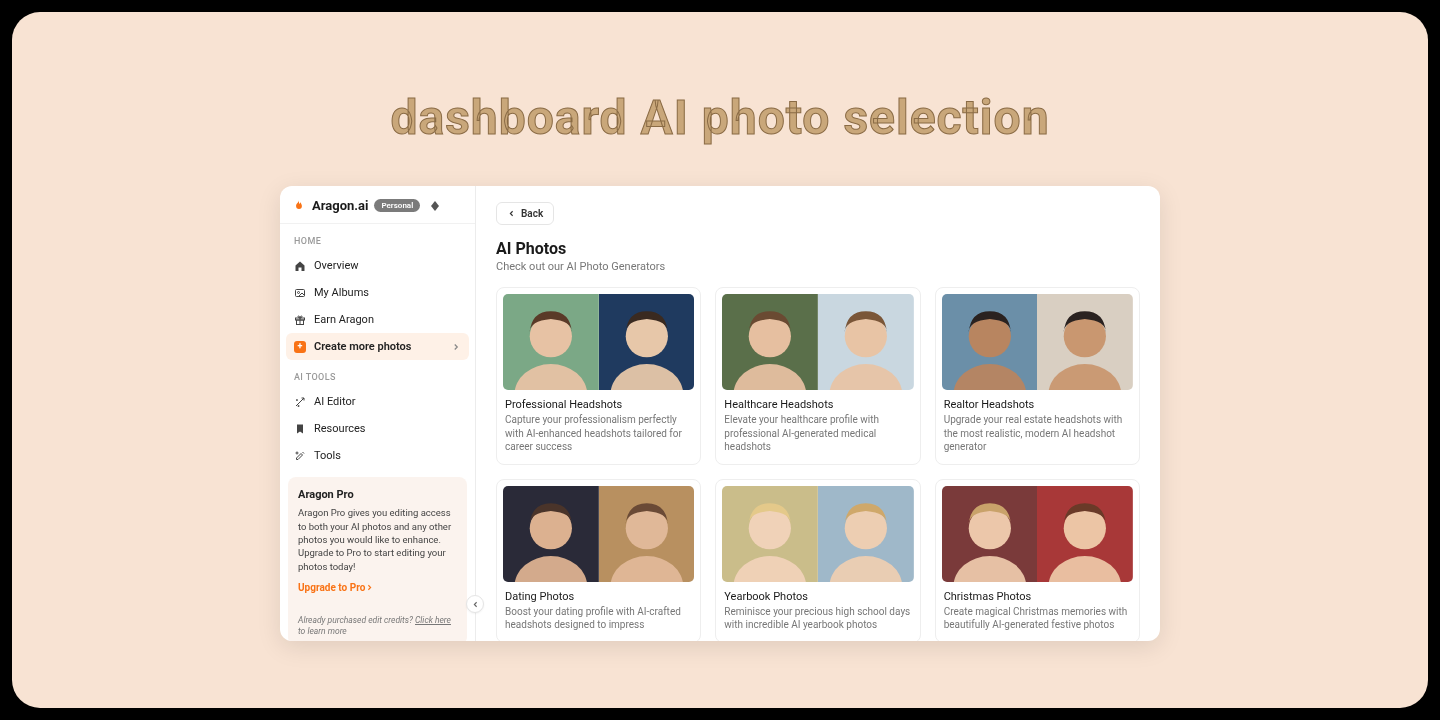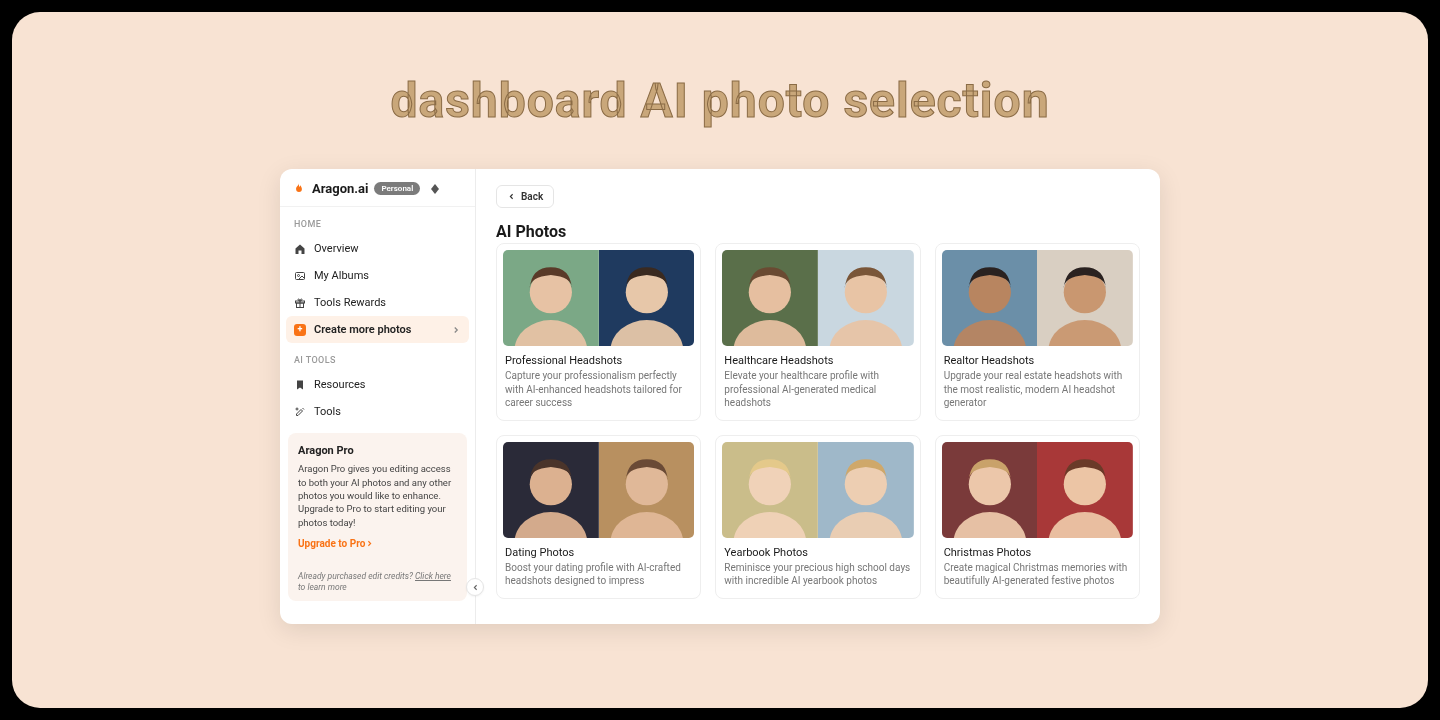--- a/index.html
+++ b/index.html
@@ -20,20 +20,21 @@
     padding-top: 60px;
   }
   .annotation-title {
     text-align: center;
     font-size: 48px;
     font-weight: 700;
     color: #c9a77a;
     -webkit-text-stroke: 1px #8a6b45;
     letter-spacing: 1px;
     margin-bottom: 40px;
+    margin-top: 17px;
   }
   .app-window {
     width: 880px;
     height: 455px;
     margin: 0 auto;
     background: #fff;
     border-radius: 12px;
     box-shadow: 0 6px 24px rgba(0,0,0,.10);
     display: flex;
     overflow: hidden;
@@ -231,34 +232,42 @@
         <span class="nav-label">My Albums</span>
       </div>
       <div class="nav-item">
         <span class="nav-icon">
             <svg viewBox="0 0 24 24" width="12" height="12" fill="none" stroke="currentColor" stroke-width="2">
               <rect x="3" y="8" width="18" height="4"></rect>
               <rect x="5" y="12" width="14" height="9"></rect>
               <path d="M12 8v13M12 8c-2 0-4-1-4-3s4-1 4 3zm0 0c2 0 4-1 4-3s-4-1-4 3z"></path>
             </svg>
           </span>
-        <span class="nav-label">Tools Rewards</span>
+        <span class="nav-label">Earn Aragon</span>
       </div>
       <div class="nav-item active">
         <span class="nav-icon">
             <span class="plus-box">+</span>
           </span>
         <span class="nav-label">Create more photos</span>
         <span class="chev-right"><svg viewBox="0 0 24 24" width="10" height="10" fill="none" stroke="currentColor" stroke-width="3">
               <path d="M9 6l6 6-6 6"></path>
             </svg></span>
       </div>
 
       <div class="section-label">AI TOOLS</div>
 
+      <div class="nav-item">
+        <span class="nav-icon">
+            <svg viewBox="0 0 24 24" width="12" height="12" fill="none" stroke="currentColor" stroke-width="2">
+              <path d="M4 20L20 4M15 4h5v5M6 6l-1 3 3-1M9 18l-1 3 3-1"></path>
+            </svg>
+          </span>
+        <span class="nav-label">AI Editor</span>
+      </div>
       <div class="nav-item">
         <span class="nav-icon">
             <svg viewBox="0 0 24 24" width="12" height="12" fill="currentColor">
               <path d="M6 3h12v18l-6-4-6 4V3z"></path>
             </svg>
           </span>
         <span class="nav-label">Resources</span>
       </div>
       <div class="nav-item">
         <span class="nav-icon">
@@ -292,20 +301,21 @@
     </div>
 
     <div class="main">
       <div class="back-btn">
         <svg viewBox="0 0 24 24" width="9" height="9" fill="none" stroke="currentColor" stroke-width="3">
             <path d="M15 6l-6 6 6 6"></path>
           </svg>
         <span>Back</span>
       </div>
       <div class="page-title">AI Photos</div>
+      <div class="page-sub">Check out our AI Photo Generators</div>
 
       <div class="card-grid" id="card-grid">
           <div class="card">
     <div class="card-img-row">
       <div class="card-img">
                 <svg class="avatar-svg" viewBox="0 0 100 100" preserveAspectRatio="xMidYMid slice">
     <rect width="100" height="100" fill="#7ba886"></rect>
     <ellipse cx="50" cy="105" rx="38" ry="32" fill="#e7c2a4" opacity=".95"></ellipse>
     <circle cx="50" cy="44" r="22" fill="#e7c2a4"></circle>
     <path d="M28 40 Q30 18 50 18 Q70 18 72 40 Q72 28 50 26 Q28 28 28 40 Z" fill="#5a3a28"></path>

